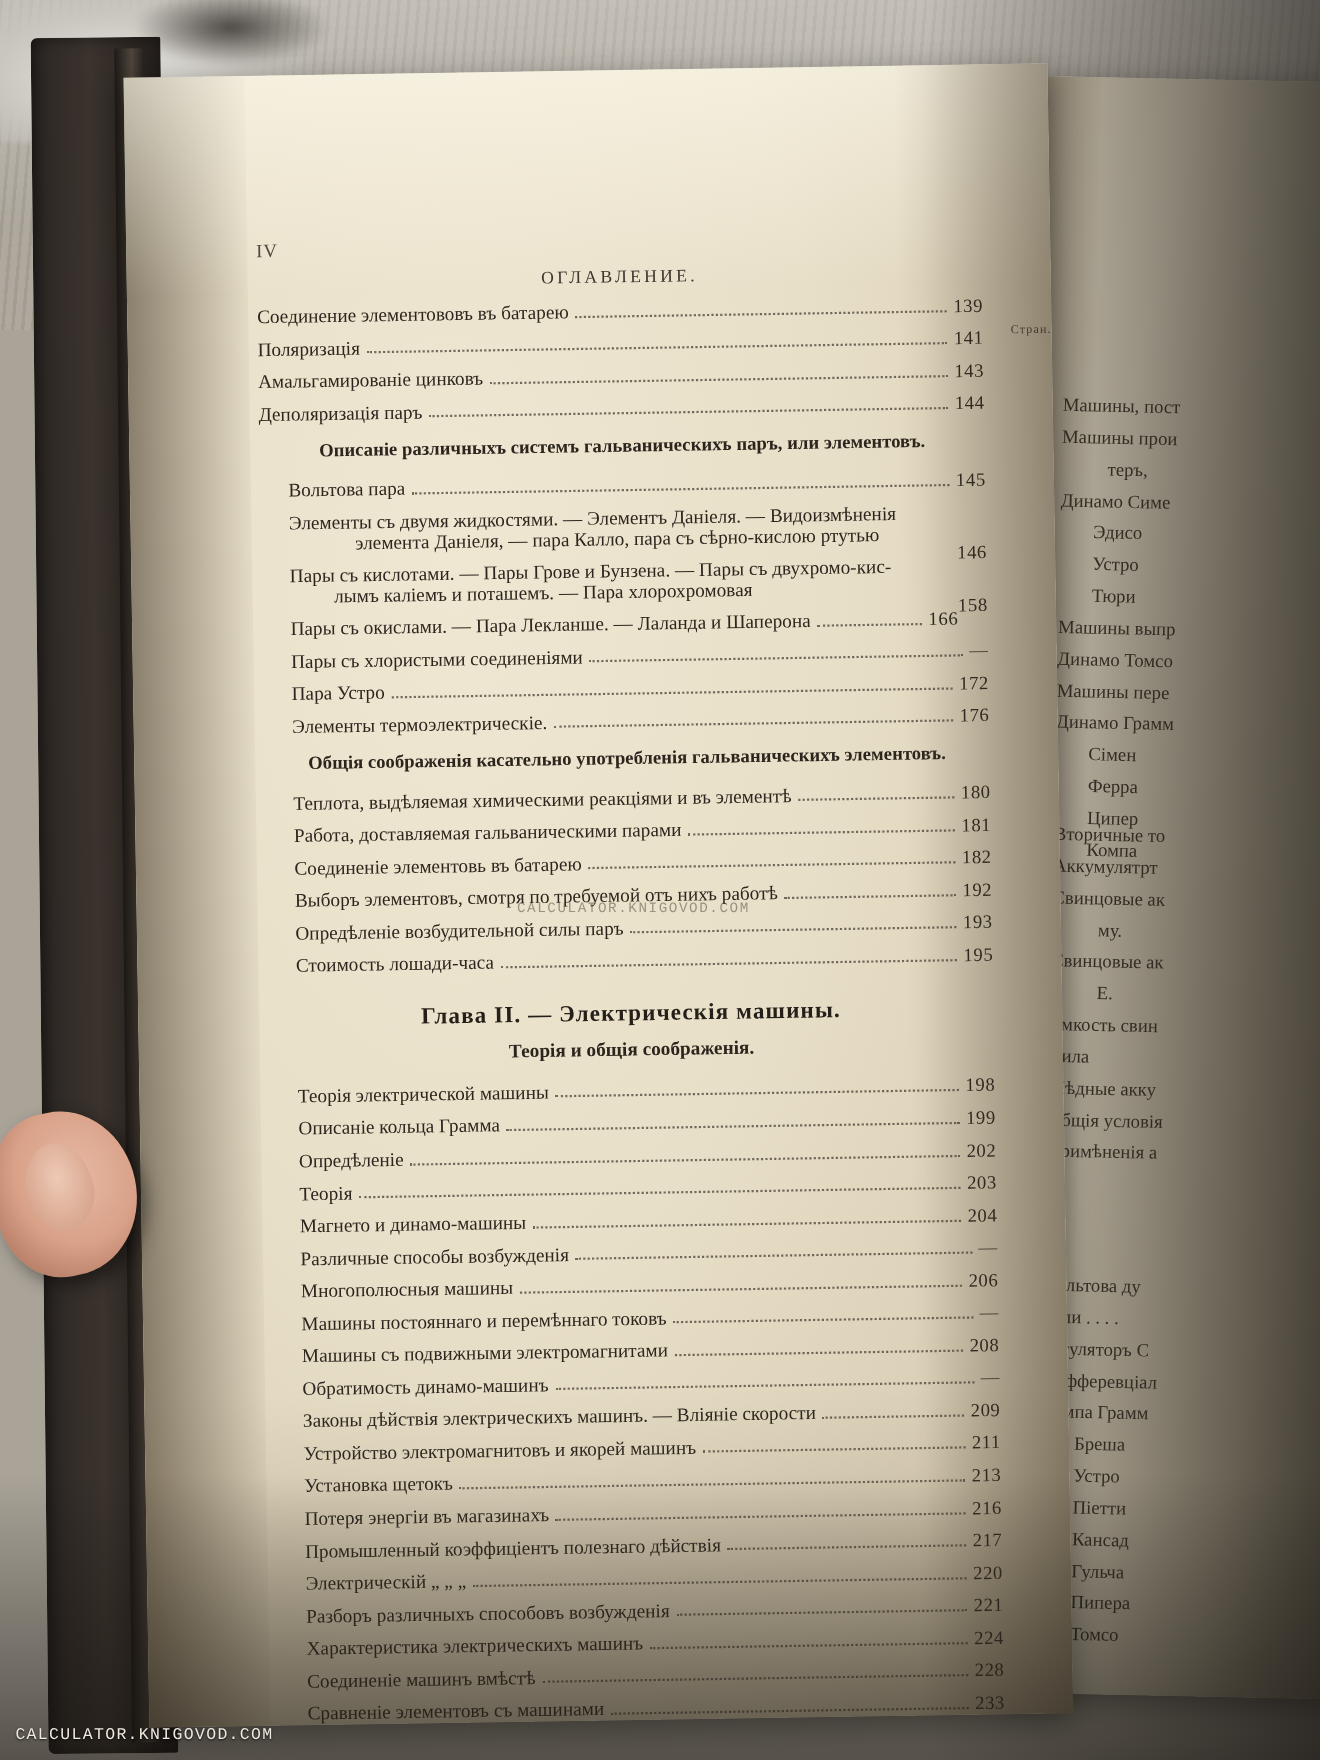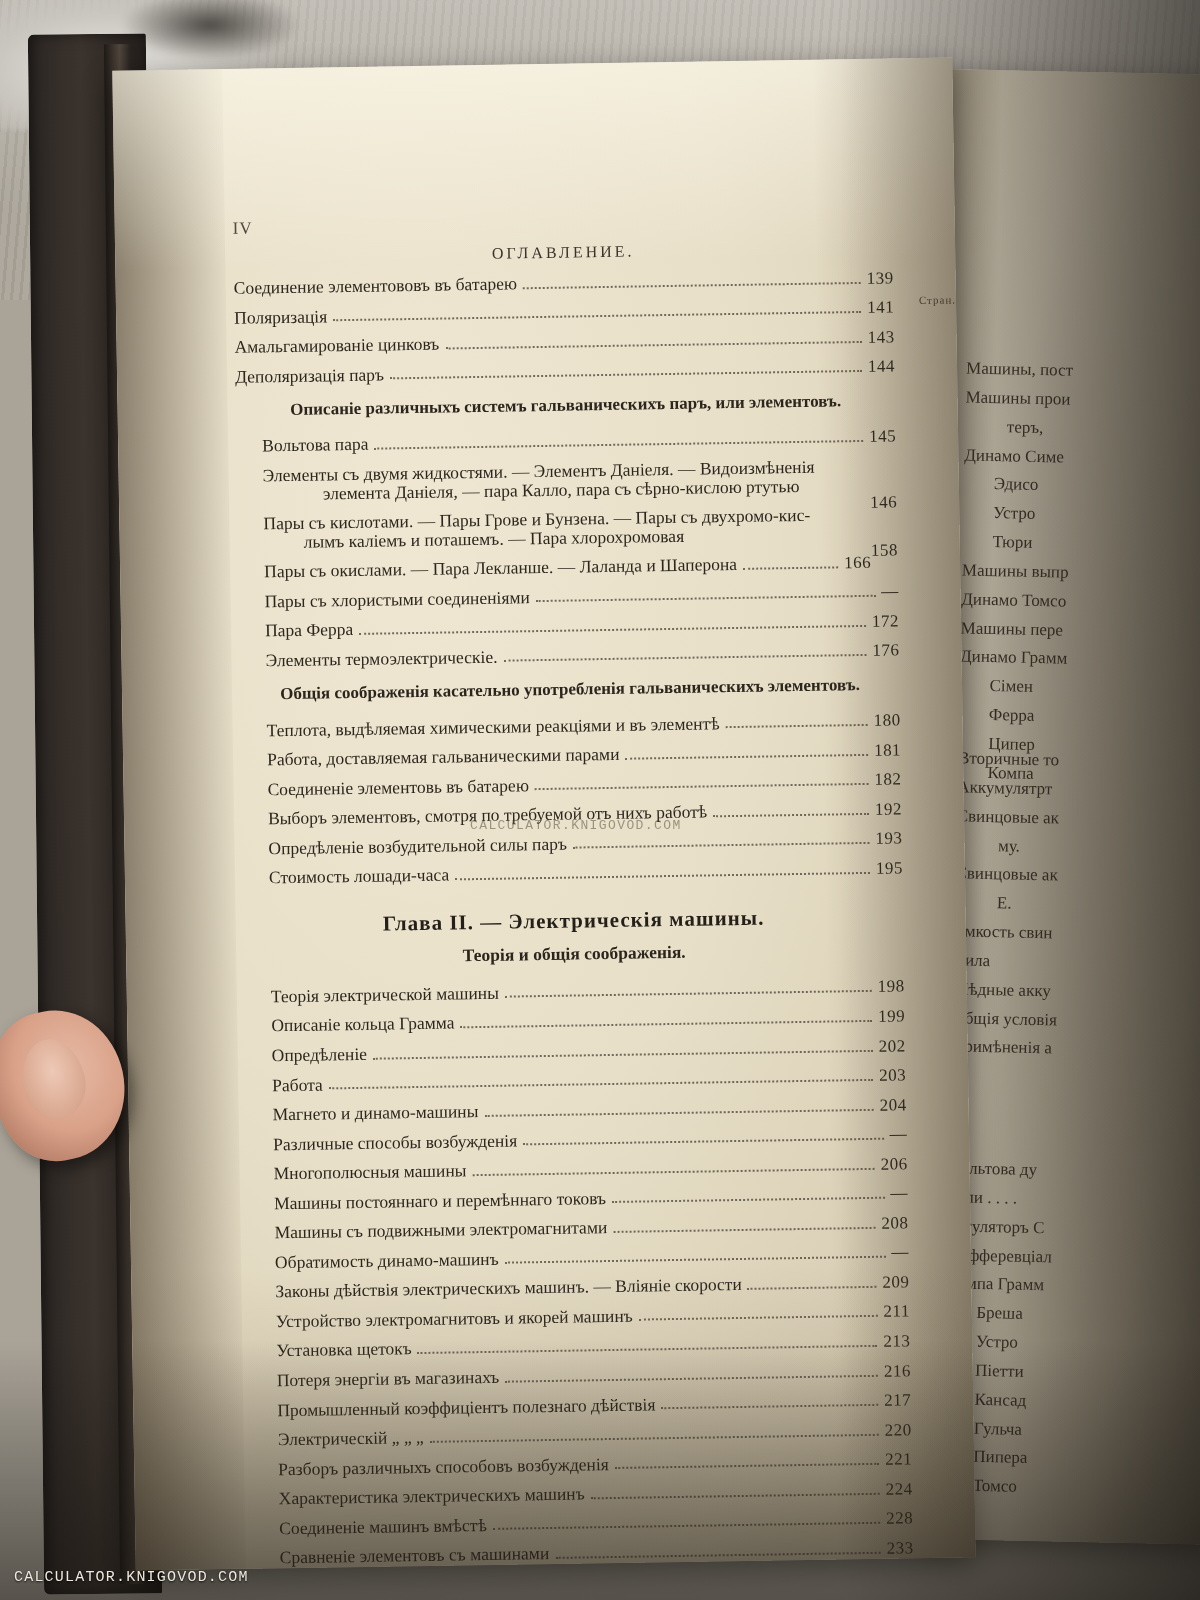--- a/index.html
+++ b/index.html
@@ -300,21 +300,21 @@
             <span class="label">Пары съ окислами. — Пара Лекланше. — Лаланда и Шаперона</span>
             <span class="dots"></span>
             <span class="pg">166</span>
           </li>
           <li class="row indent">
             <span class="label">Пары съ хлористыми соединеніями</span>
             <span class="dots"></span>
             <span class="pg">—</span>
           </li>
           <li class="row indent">
-            <span class="label">Пара Ферра</span>
+            <span class="label">Пара Устро</span>
             <span class="dots"></span>
             <span class="pg">172</span>
           </li>
           <li class="row indent">
             <span class="label">Элементы термоэлектрическіе.</span>
             <span class="dots"></span>
             <span class="pg">176</span>
           </li>
         </ul>
 
@@ -366,21 +366,21 @@
             <span class="label">Описаніе кольца Грамма</span>
             <span class="dots"></span>
             <span class="pg">199</span>
           </li>
           <li class="row indent">
             <span class="label">Опредѣленіе</span>
             <span class="dots"></span>
             <span class="pg">202</span>
           </li>
           <li class="row indent">
-            <span class="label">Работа</span>
+            <span class="label">Теорія</span>
             <span class="dots"></span>
             <span class="pg">203</span>
           </li>
           <li class="row indent">
             <span class="label">Магнето и динамо-машины</span>
             <span class="dots"></span>
             <span class="pg">204</span>
           </li>
           <li class="row indent">
             <span class="label">Различные способы возбужденія</span>

